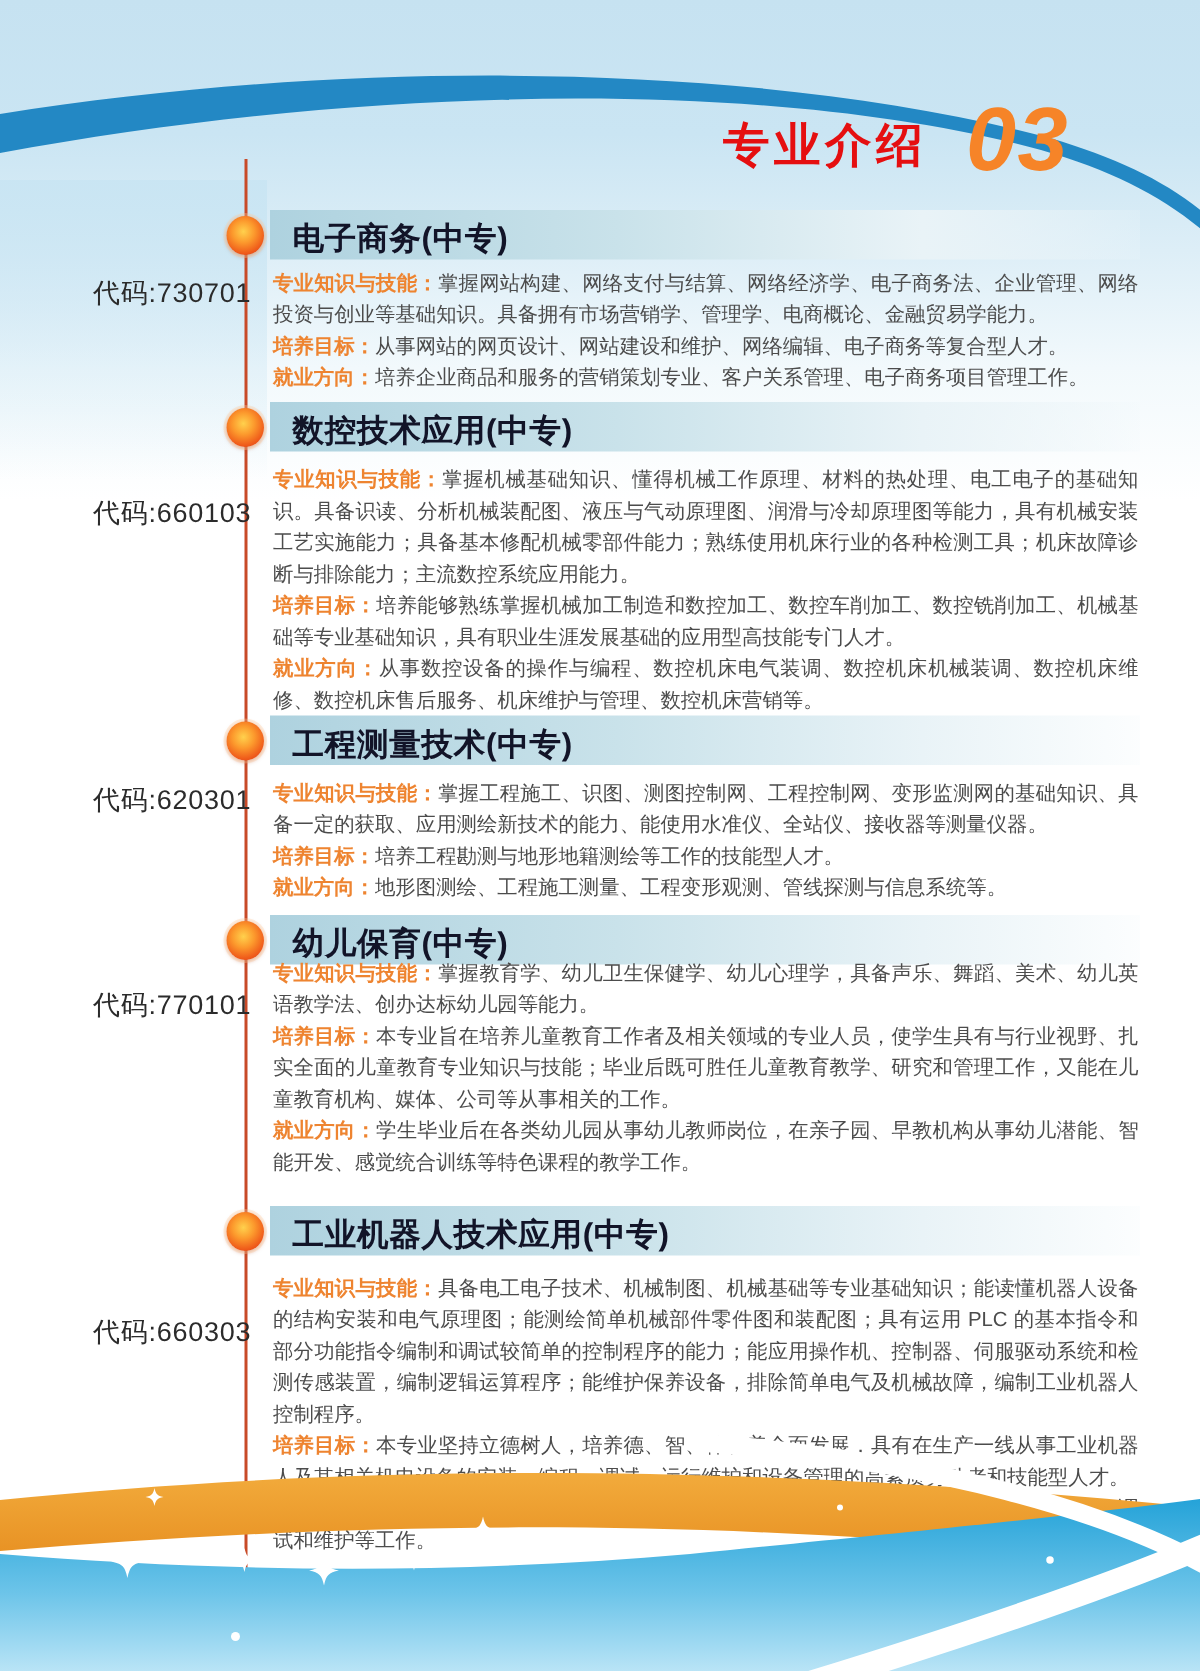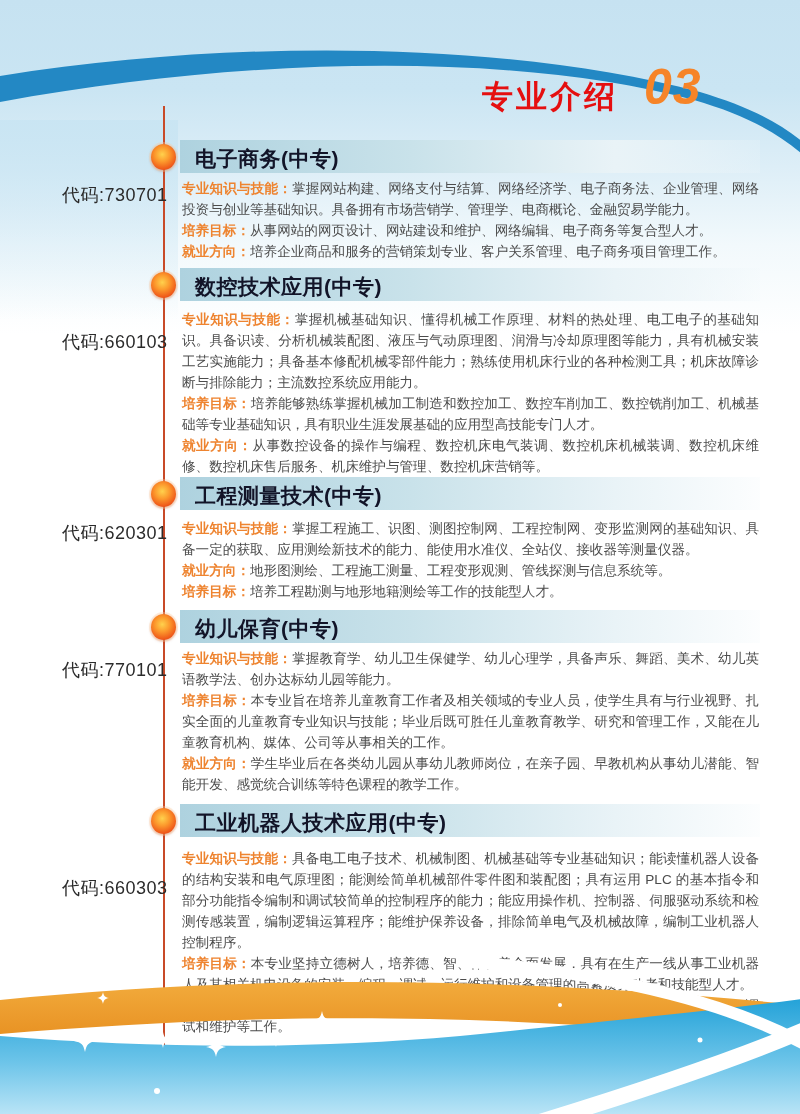--- a/index.html
+++ b/index.html
@@ -6,21 +6,21 @@
   .page{
     position:relative;width:800px;height:1114px;overflow:hidden;
     background:linear-gradient(180deg,#c6e2f1 0%,#cae5f3 8%,#ddeef7 15%,#f2f9fc 22%,#ffffff 30%,#ffffff 100%);
     font-family:"Liberation Sans","DejaVu Sans",sans-serif;
   }
   .left-tint{position:absolute;left:0;top:120px;width:178px;height:200px;
     background:linear-gradient(180deg,rgba(201,229,243,.95) 0%,rgba(201,229,243,0) 100%);}
   .header-swoosh{position:absolute;left:0;top:0;width:800px;height:190px;}
   .hdr-title{position:absolute;left:482px;top:76px;font-size:31px;font-weight:bold;
     color:var(--c-accent_red,#e50f10);letter-spacing:3px;}
-  .hdr-num{position:absolute;left:644px;top:58px;font-size:50px;font-weight:bold;font-style:italic;
+  .hdr-num{position:absolute;left:644px;top:58px;font-size:60px;font-weight:bold;font-style:italic;
     color:var(--c-page_number_orange,#f68428);letter-spacing:1px;}
   .vline{position:absolute;left:163px;top:106px;width:2px;height:950px;
     background:var(--c-line_red,#c84a28);}
   .sec{position:absolute;left:0;width:800px;}
   .bullet{position:absolute;left:151px;top:4px;width:25px;height:26px;border-radius:50%;
     background:radial-gradient(circle at 45% 40%,#ffd14d 0%,#fc9a2d 35%,#ef5a1a 70%,#cf3715 100%);
     box-shadow:0 0 0 2px rgba(255,205,160,.35),0 1px 3px rgba(170,60,20,.5);}
   .bar{position:absolute;left:180px;top:0;width:580px;height:33px;display:flex;align-items:flex-end;
     background:linear-gradient(90deg,#aed2df 0%,#c9e2ea 40%,#e9f3f7 75%,rgba(240,248,251,.2) 100%);}
   .bar h2{margin:0;padding-left:15px;font-size:21px;font-weight:bold;color:#121428;letter-spacing:.5px;}
@@ -73,32 +73,32 @@
   </section>
 
   <section class="sec" style="top:477px">
     <span class="bullet"></span>
     <div class="bar">
       <h2>工程测量技术(中专)</h2>
     </div>
     <div class="code" style="top:44px">代码:620301</div>
     <div class="body" style="top:41px">
       <p><span class="lbl">专业知识与技能：</span><span>掌握工程施工、识图、测图控制网、工程控制网、变形监测网的基础知识、具备一定的获取、应用测绘新技术的能力、能使用水准仪、全站仪、接收器等测量仪器。</span></p>
+      <p><span class="lbl">培养目标：</span><span>培养工程勘测与地形地籍测绘等工作的技能型人才。</span></p>
       <p><span class="lbl">就业方向：</span><span>地形图测绘、工程施工测量、工程变形观测、管线探测与信息系统等。</span></p>
-      <p><span class="lbl">培养目标：</span><span>培养工程勘测与地形地籍测绘等工作的技能型人才。</span></p>
     </div>
   </section>
 
   <section class="sec" style="top:610px">
     <span class="bullet"></span>
     <div class="bar">
       <h2>幼儿保育(中专)</h2>
     </div>
     <div class="code" style="top:48px">代码:770101</div>
-    <div class="body" style="top:38px">
+    <div class="body" style="top:28px">
       <p><span class="lbl">专业知识与技能：</span><span>掌握教育学、幼儿卫生保健学、幼儿心理学，具备声乐、舞蹈、美术、幼儿英语教学法、创办达标幼儿园等能力。</span></p>
       <p><span class="lbl">培养目标：</span><span>本专业旨在培养儿童教育工作者及相关领域的专业人员，使学生具有与行业视野、扎实全面的儿童教育专业知识与技能；毕业后既可胜任儿童教育教学、研究和管理工作，又能在儿童教育机构、媒体、公司等从事相关的工作。</span></p>
       <p><span class="lbl">就业方向：</span><span>学生毕业后在各类幼儿园从事幼儿教师岗位，在亲子园、早教机构从事幼儿潜能、智能开发、感觉统合训练等特色课程的教学工作。</span></p>
     </div>
   </section>
 
   <section class="sec" style="top:804px">
     <span class="bullet"></span>
     <div class="bar">
       <h2>工业机器人技术应用(中专)</h2>

